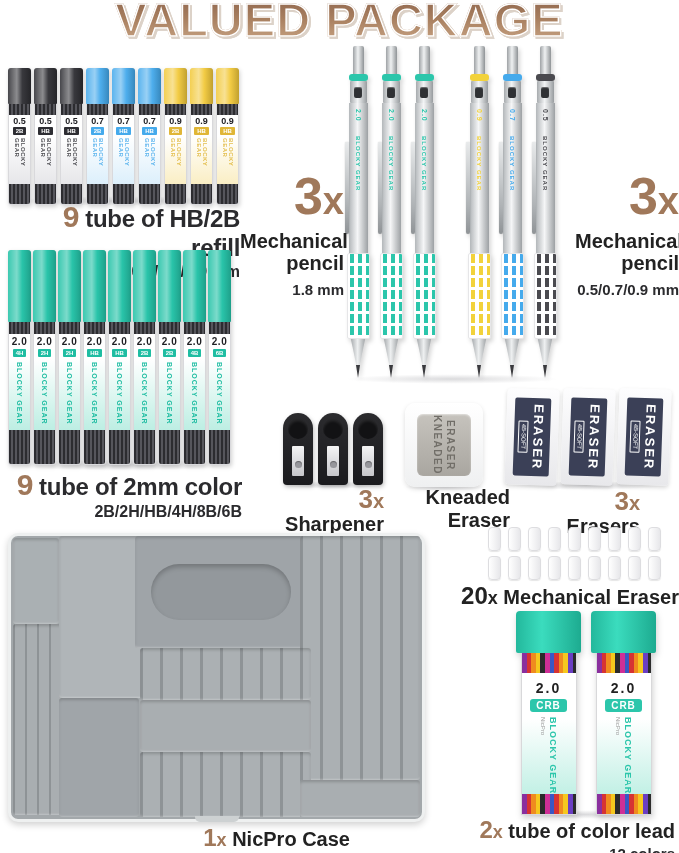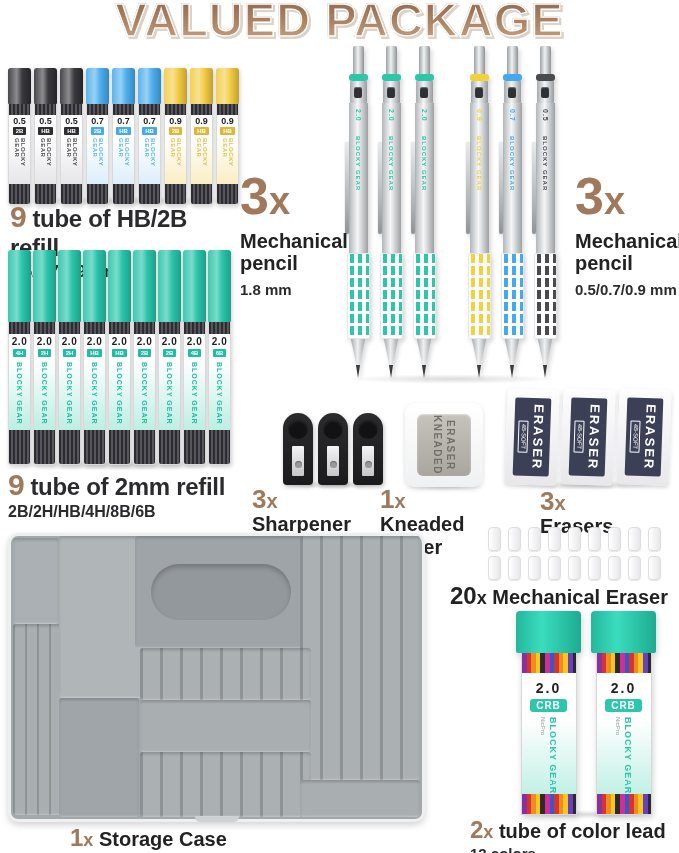--- a/index.html
+++ b/index.html
@@ -110,21 +110,21 @@
   .cl-body{width:56px;flex:1;background:#fff;border:1px solid #d8d8da;border-top:none;display:flex;flex-direction:column}
   .cl-stripes{height:20px}
   .cl-face{flex:1;display:flex;flex-direction:column;align-items:center;padding-top:7px;background:linear-gradient(180deg,#ffffff 38%,#c2f0e5 100%)}
   .cl-size{font-size:14px;font-weight:bold;letter-spacing:2px;color:#222}
   .cl-badge{background:#2cc6ab;color:#fff;font-weight:bold;font-size:10px;padding:1px 6px;border-radius:3px;margin-top:3px;letter-spacing:1px}
   .cl-brandwrap{flex:1;display:flex;justify-content:center;gap:2px;margin-top:5px}
   .cl-maker{writing-mode:vertical-rl;font-size:6px;color:#999}
   .cl-brand{writing-mode:vertical-rl;font-size:9px;font-weight:bold;color:#2cc6ab;letter-spacing:1px}
 
   
-  .capline{position:absolute;text-align:left;color:#2b2b2e}
+  .capline{position:absolute;text-align:right;color:#2b2b2e}
   .cap-title{font-size:24px;font-weight:800;letter-spacing:-.3px;color:#2b2b2e}
   .cap-title .num{font-size:30px;color:#a0785a;margin-right:6px}
   .cap-sub{font-size:16px;font-weight:bold;margin-top:1px;color:#2b2b2e}
   .qty{font-size:52px;font-weight:800;color:#a0785a;line-height:1}
   .qty .x{font-size:38px}
   .blk-label{font-size:20px;font-weight:800;color:#222;line-height:1.1;margin-top:8px}
   .blk-sub{font-size:15px;font-weight:bold;color:#2b2b2e;margin-top:7px}
   .sqty{font-size:26px;font-weight:800;color:#a0785a;line-height:1.05}
   .sqty .x{font-size:20px}
   .slabel{font-size:20px;font-weight:800;color:#222;margin-top:0}
@@ -489,21 +489,21 @@
           <div class="grade-m" style="background-color: rgb(31, 189, 162);">6B</div>
         </div>
         <div class="mid-m" style="background-image: linear-gradient(rgb(255, 255, 255), rgb(189, 238, 227));">
           <div class="brand-m" style="color: rgb(31, 189, 162);">BLOCKY GEAR</div>
         </div>
         <div class="bot-m"></div>
       </div>
     </div>
   <div class="capline" id="cap-refill-2mm">
     <div class="cap-title">
-      <span class="num">9</span><span>tube of 2mm refill</span>
+      <span class="num">9</span><span>tube of 2mm color</span>
     </div>
     <div class="cap-sub">2B/2H/HB/4H/8B/6B</div>
   </div>
 
   <div id="sharpeners">
       <div class="sharpener">
         <div class="sh-hole"></div>
         <div class="sh-blade">
           <div class="sh-screw"></div>
         </div>
@@ -526,21 +526,20 @@
     <div class="slabel">Sharpener</div>
   </div>
 
   <div id="kneaded">
     <div class="kn-inner">
       <span class="kn-line">KNEADED</span>
       <span class="kn-line">ERASER</span>
     </div>
   </div>
   <div class="capline" id="cap-kneaded">
-    <div class="sqty"><span>1</span><span class="x">x</span></div>
     <div class="slabel">Kneaded Eraser</div>
   </div>
 
   <div id="erasers">
       <div class="eraser">
         <div class="er-label">
           <div class="er-grade">4B-SOFT</div>
           <div class="er-text">ERASER</div>
         </div>
       </div>
@@ -597,21 +596,21 @@
       </div>
     <div class="comp c-penslots ribs20"></div>
     <div class="comp c-midribs ribs20"></div>
     <div class="comp c-midplain"></div>
     <div class="comp c-botribs ribs20"></div>
     <div class="comp c-botright"></div>
     <div class="c-latch"></div>
   </div>
   <div class="capline iline" id="cap-storage">
     <span class="inum brown">1</span><span class="ix brown">x</span>
-    <span>Storage Case</span>
+    <span>NicPro Case</span>
   </div>
 
   <div id="colorleads">
       <div class="clead">
         <div class="cl-cap"></div>
         <div class="cl-body">
           <div class="cl-stripes" style="background-image: linear-gradient(90deg, rgb(138, 47, 158) 0px, rgb(138, 47, 158) 4.6px, rgb(214, 51, 51) 4.6px, rgb(214, 51, 51) 9.2px, rgb(239, 139, 31) 9.2px, rgb(239, 139, 31) 13.8px, rgb(245, 200, 30) 13.8px, rgb(245, 200, 30) 18.4px, rgb(43, 43, 43) 18.4px, rgb(43, 43, 43) 23px, rgb(207, 47, 150) 23px, rgb(207, 47, 150) 27.6px, rgb(58, 87, 196) 27.6px, rgb(58, 87, 196) 32.2px, rgb(214, 51, 51) 32.2px, rgb(214, 51, 51) 36.8px, rgb(239, 139, 31) 36.8px, rgb(239, 139, 31) 41.4px, rgb(245, 200, 30) 41.4px, rgb(245, 200, 30) 46px, rgb(106, 62, 194) 46px, rgb(106, 62, 194) 50.6px, rgb(43, 43, 43) 50.6px, rgb(43, 43, 43) 55.2px);"></div>
           <div class="cl-face">
             <div class="cl-size">2.0</div>
             <div class="cl-badge">CRB</div>

